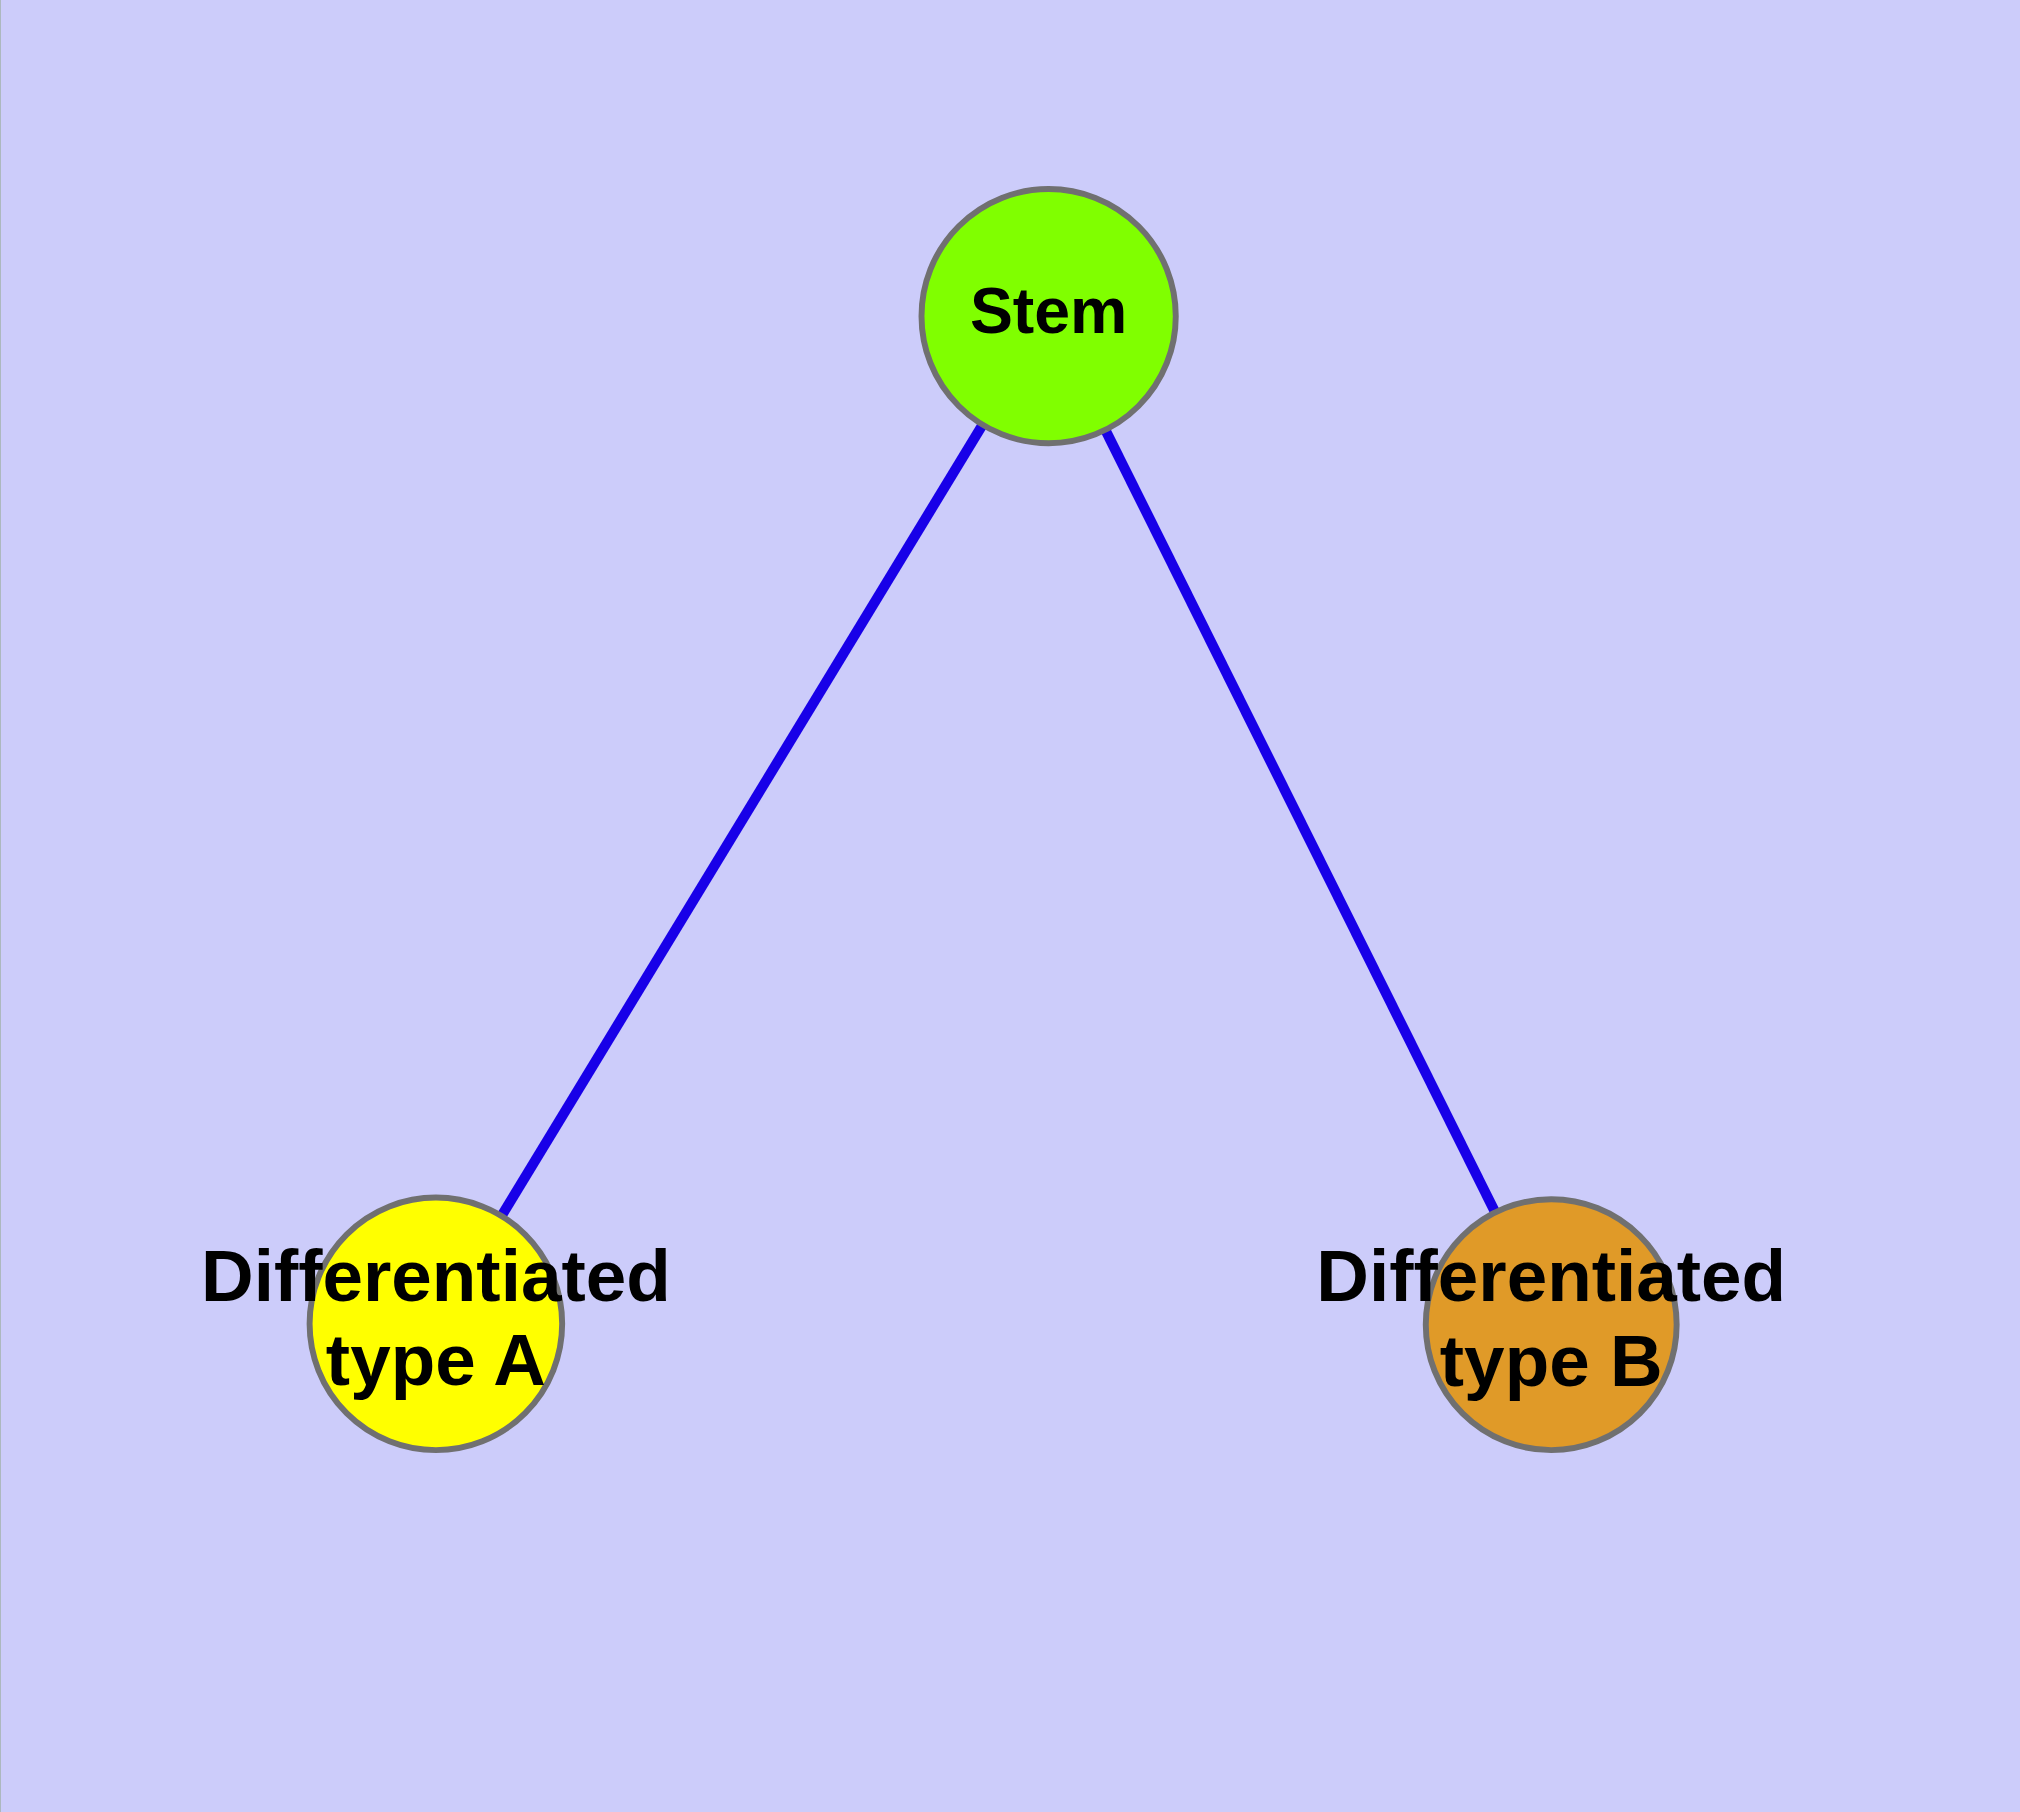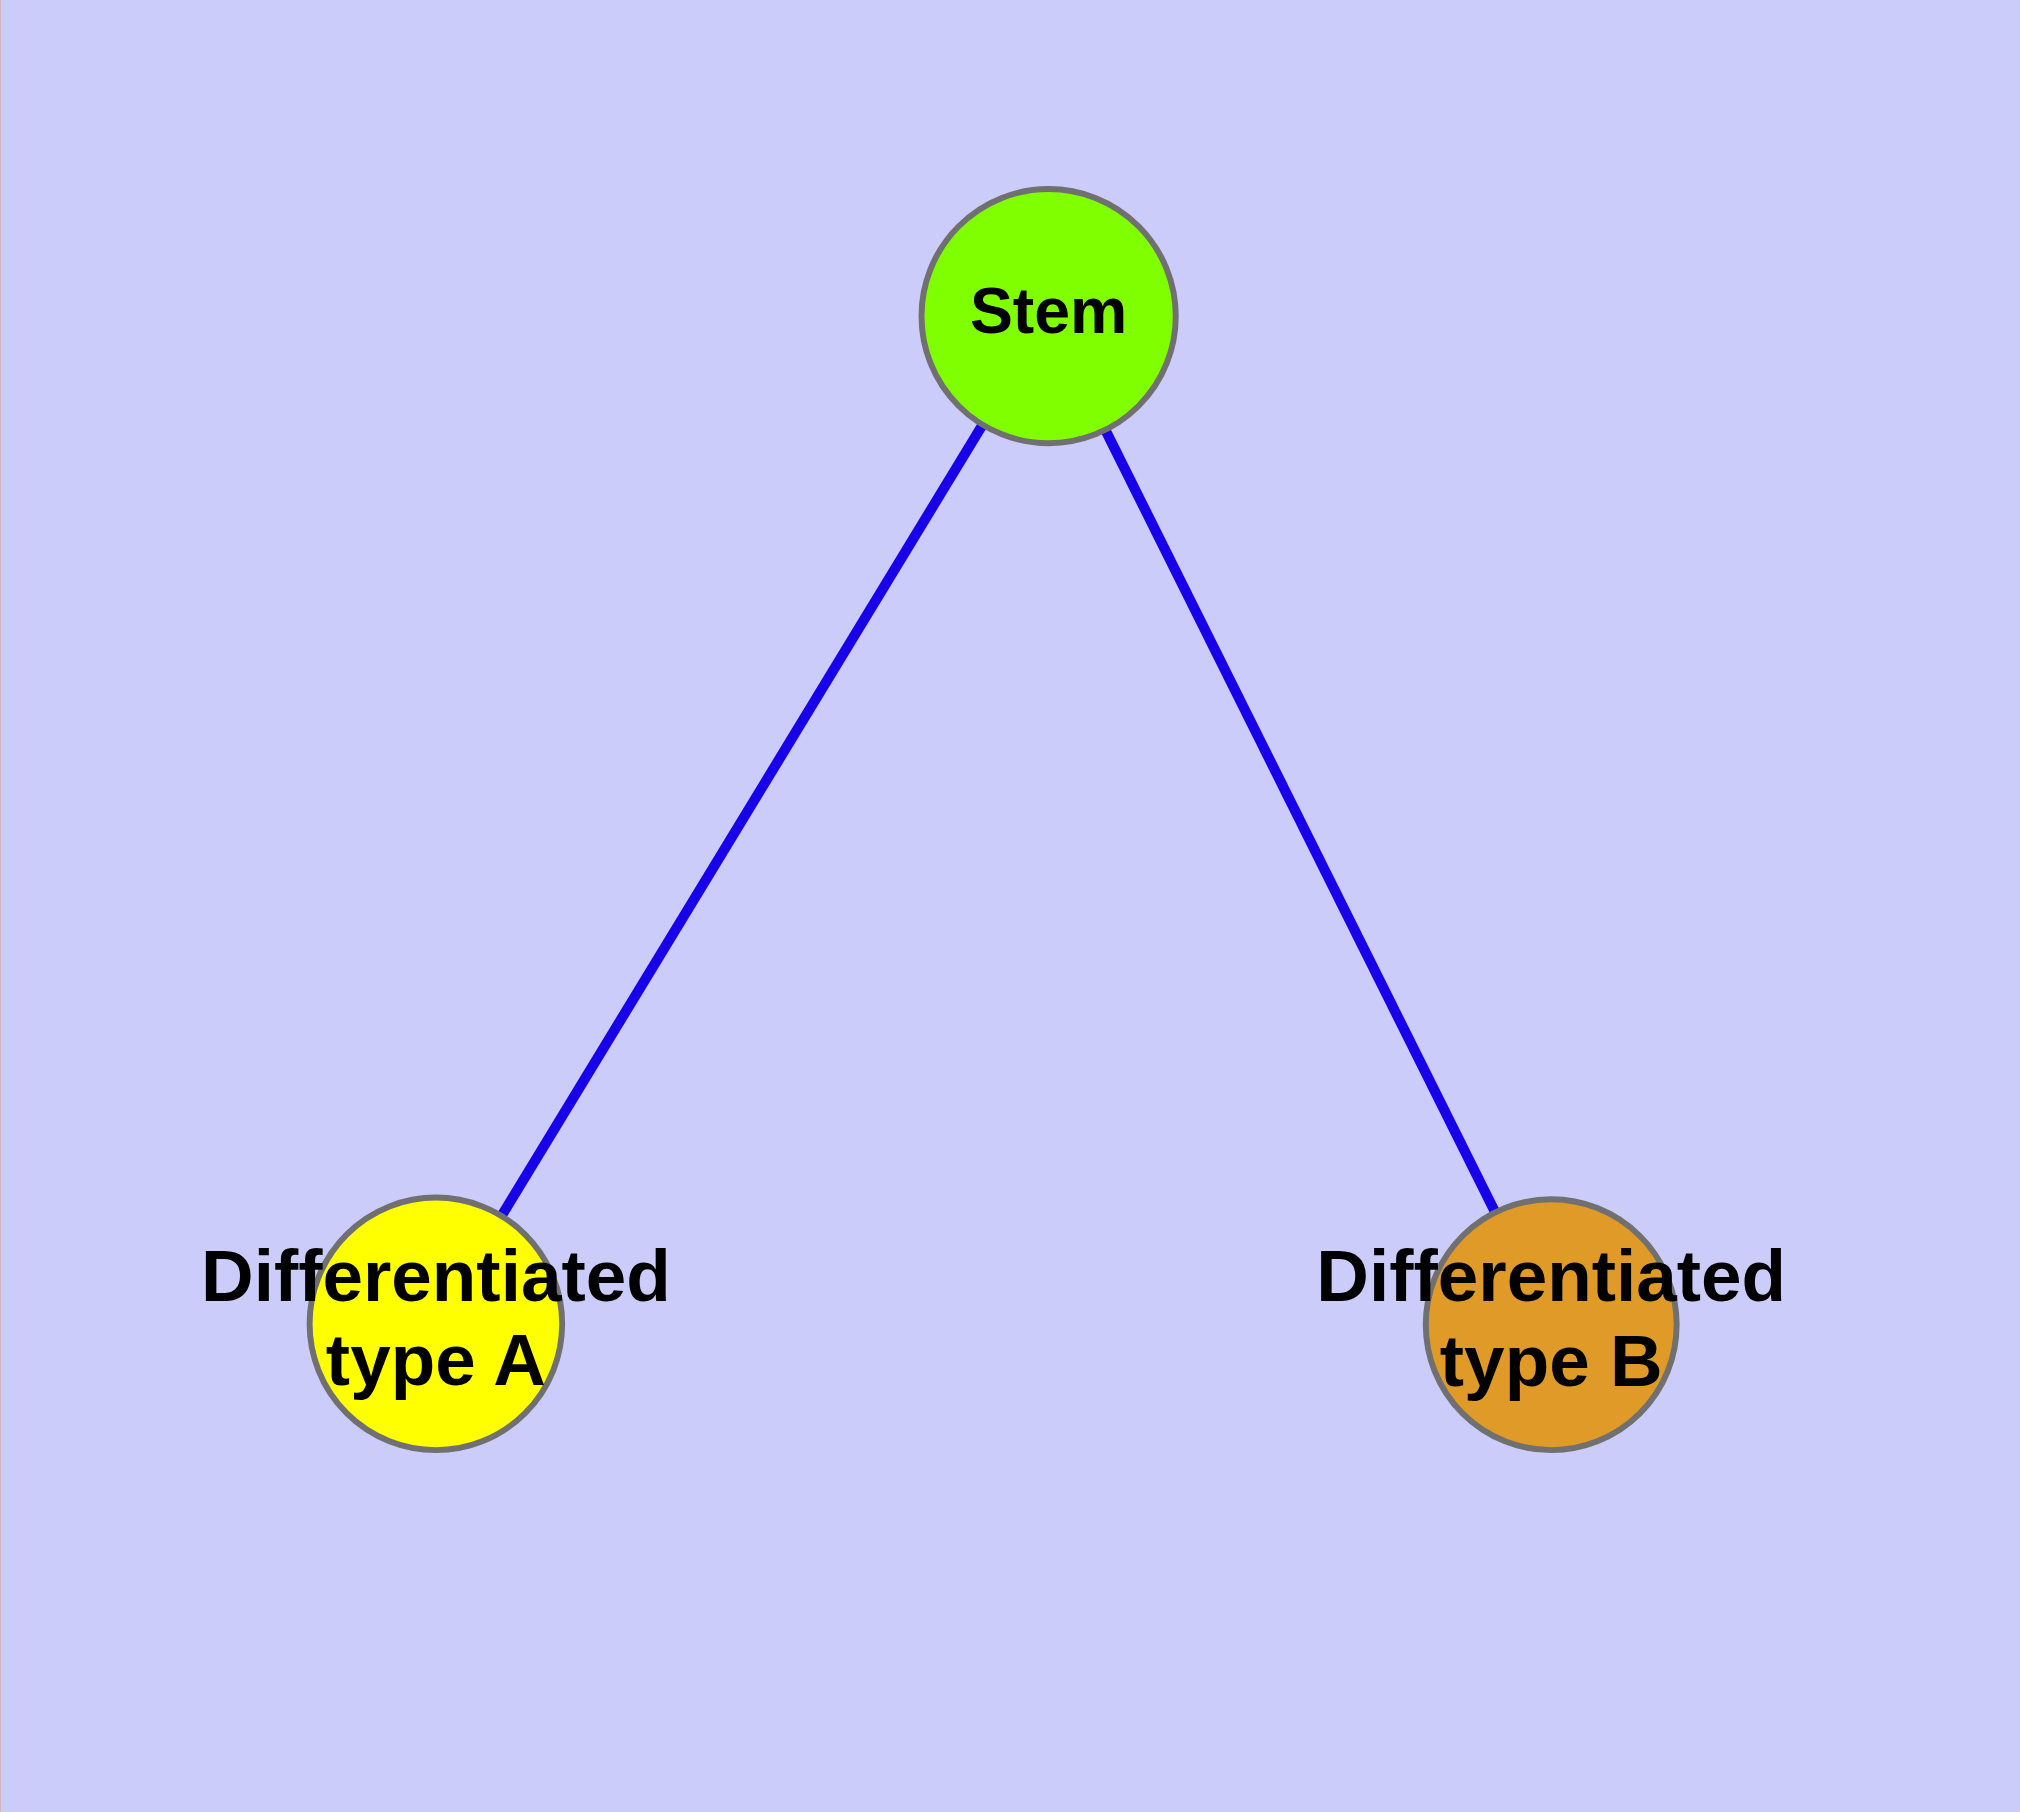--- a/index.html
+++ b/index.html
@@ -39,21 +39,21 @@
     fill: #000000;
     text-anchor: middle;
     dominant-baseline: middle;
   }
   .label-stem { font-size: 76px; }
   .label-multiline { font-size: 86px; }
 </style>
 </head>
 <body>
 
-<div id="canvas" style="width: 1807px; height: 1812px; background: #f97316;">
+<div id="canvas" style="width: 1807px; height: 1812px; background: #4d7c0f;">
   <svg id="graph-svg" viewBox="0 0 2384 2138" style="width: 2021px; height: 1812px;">
 
     <rect x="0" y="0" width="2384" height="2138" fill="#ccccfa"></rect>
 
     <g>
       <line class="edge-line" x1="1237" y1="373" x2="514" y2="1562" stroke="#1800e8" stroke-width="12"></line>
       <line class="edge-line" x1="1237" y1="373" x2="1830" y2="1563" stroke="#1800e8" stroke-width="12"></line>
     </g>
 
     <g>

